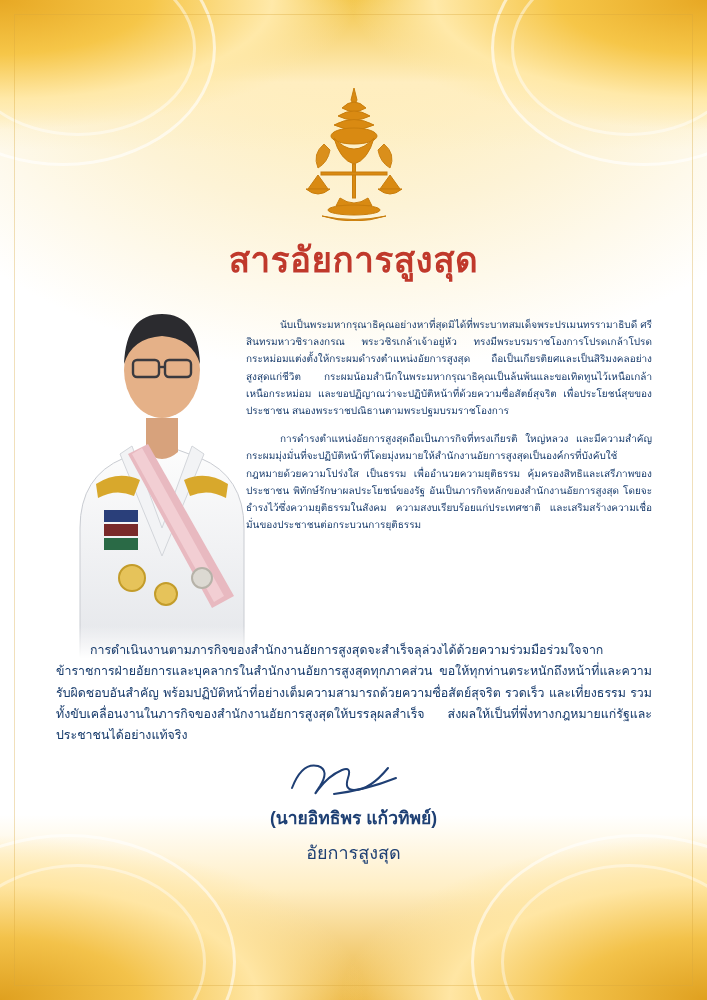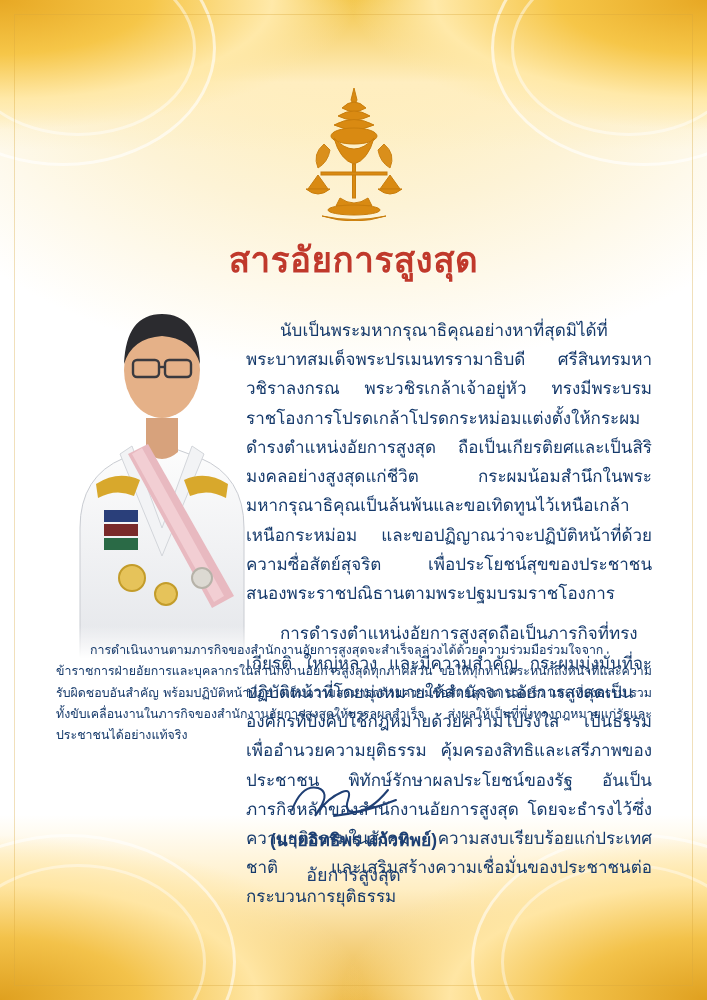--- a/index.html
+++ b/index.html
@@ -102,21 +102,21 @@
     height: 380px;
   }
 
   
   .body-text {
     position: absolute;
     left: 246px;
     top: 316px;
     width: 406px;
     color: #163a6b;
-    font-size: 17px;
+    font-size: 10px;
     line-height: 1.72;
     text-align: justify;
   }
   .body-text p {
     margin: 0 0 11px 0;
     text-indent: 34px;
   }
   .body-wide {
     position: absolute;
     left: 56px;
@@ -129,21 +129,21 @@
   }
   .body-wide p {
     margin: 0;
     text-indent: 34px;
   }
 
   
   .signature-block {
     position: absolute;
     left: 0;
-    top: 776px;
+    top: 754px;
     width: 100%;
     text-align: center;
   }
   .sig-mark {
     height: 46px;
     margin-bottom: 4px;
   }
   .sig-name {
     font-size: 17.5px;
     font-weight: bold;

